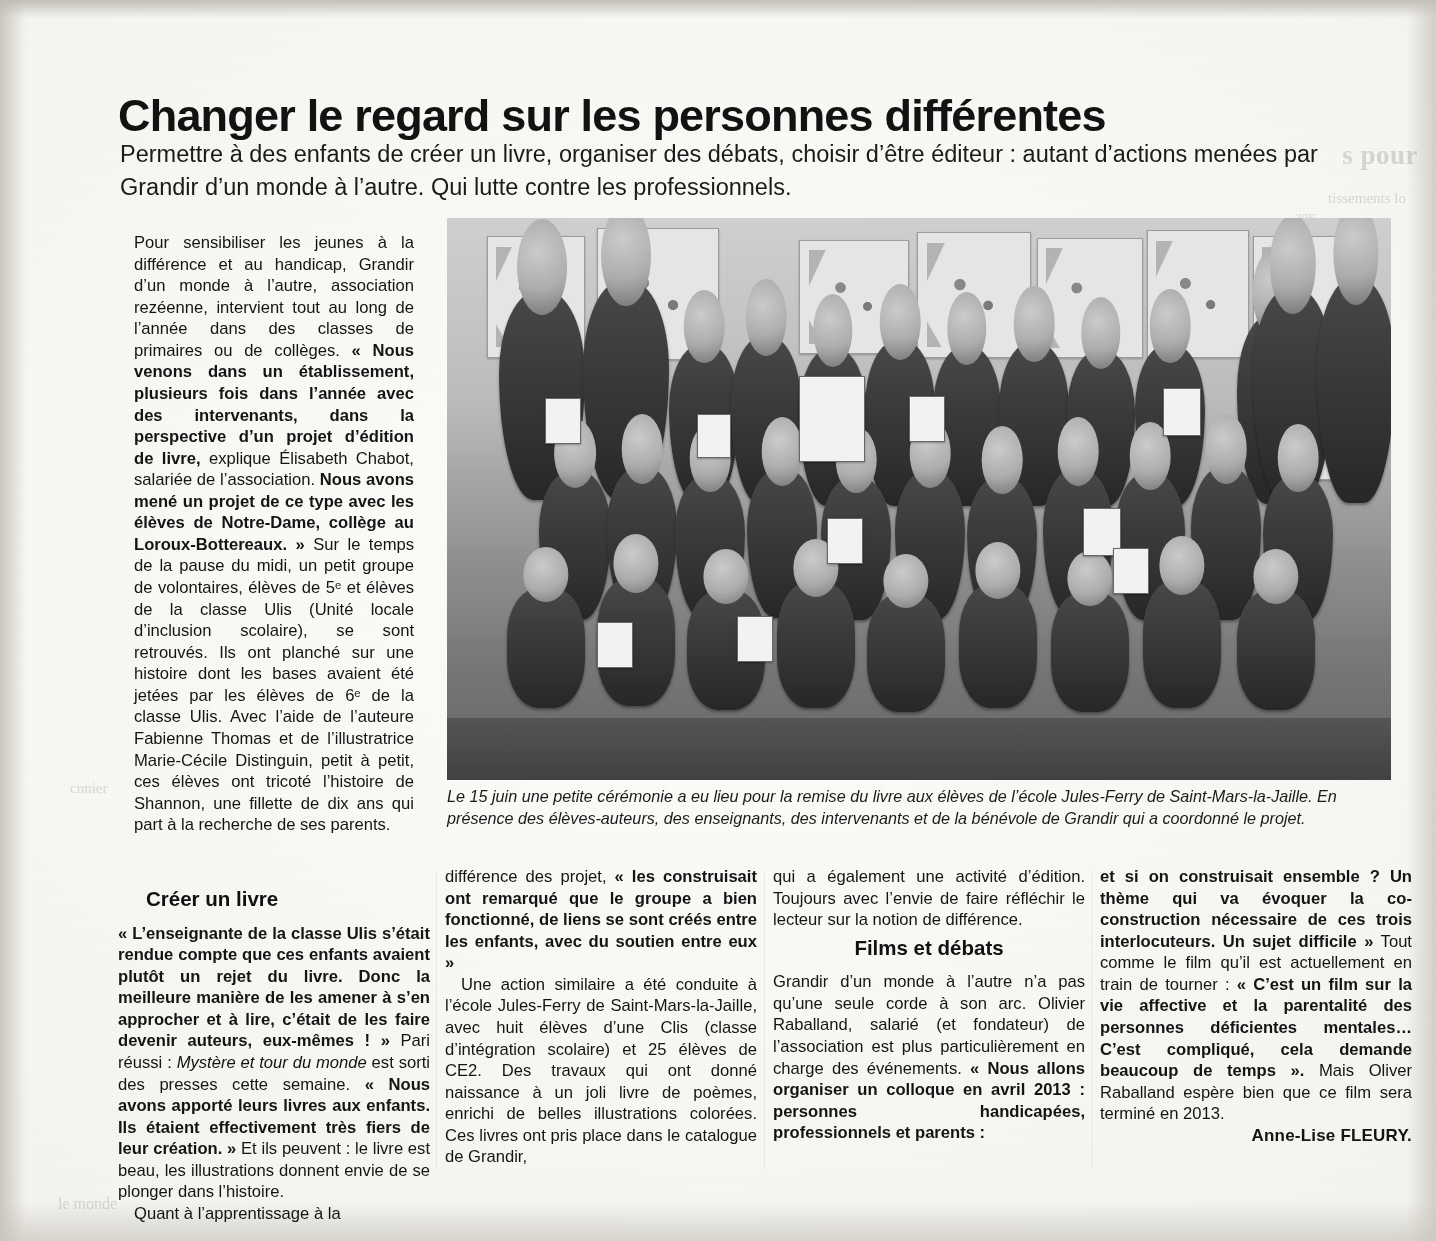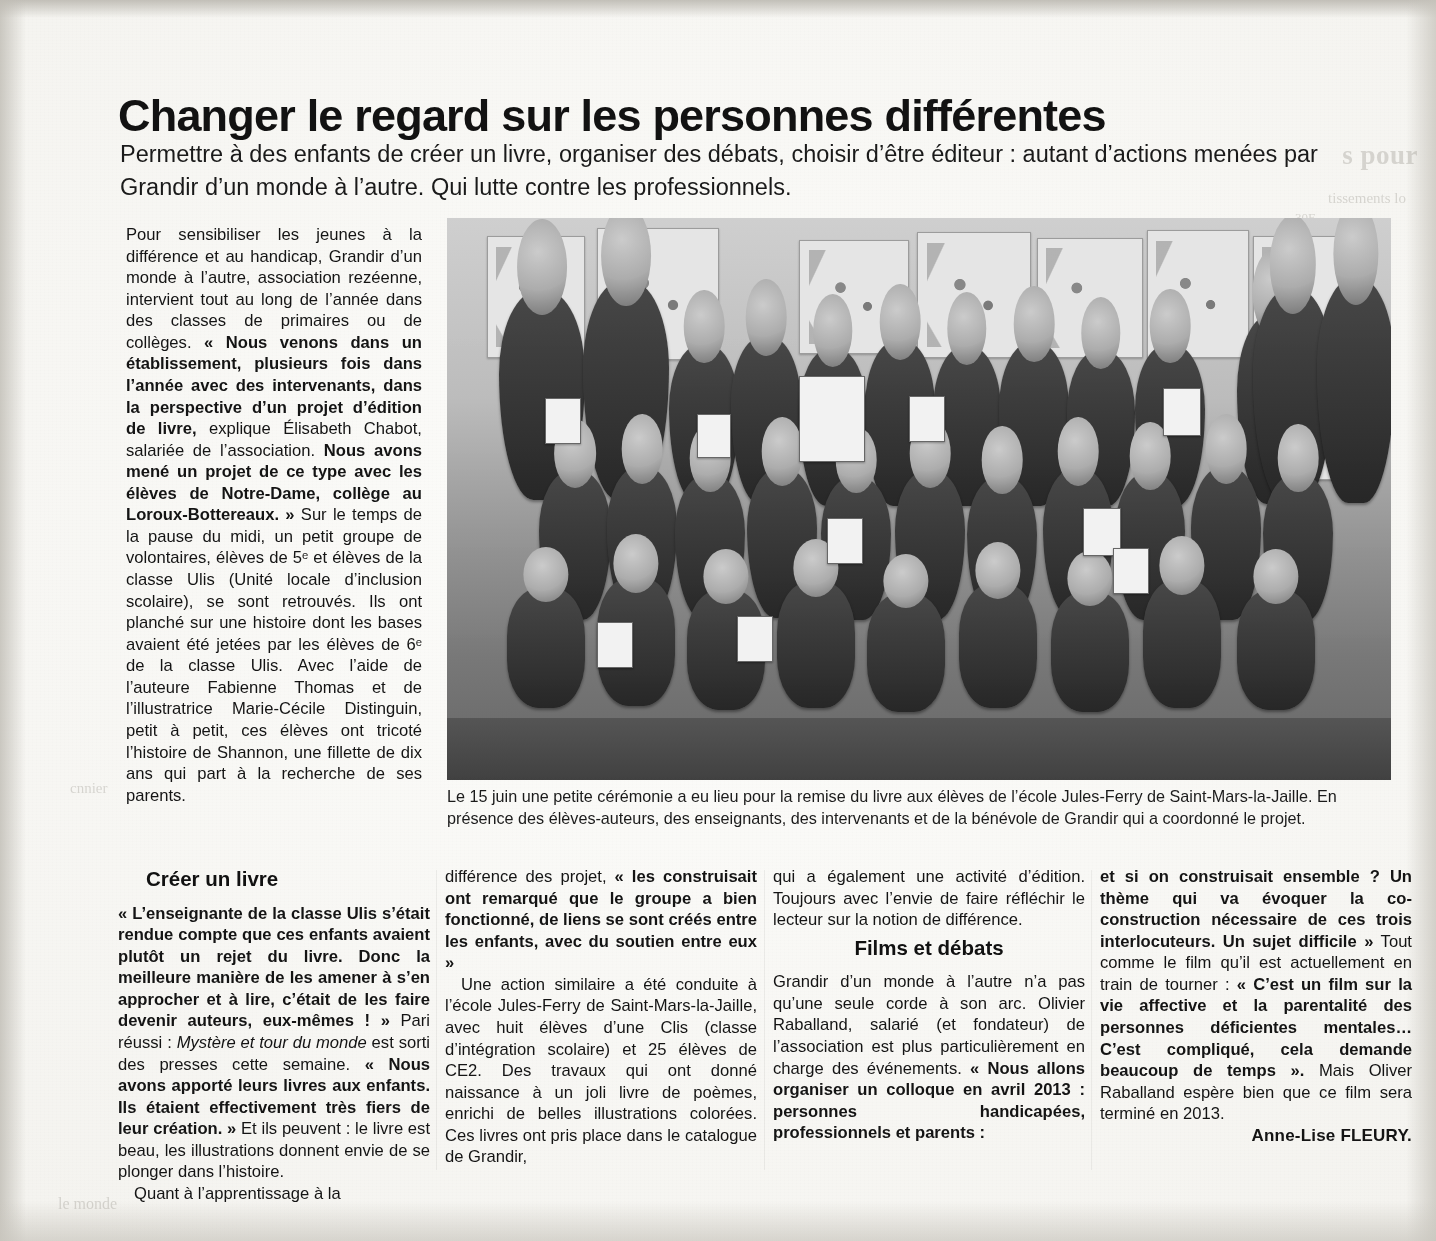--- a/index.html
+++ b/index.html
@@ -93,21 +93,21 @@
     position: absolute;
     left: 118px;
     top: 216px;
     width: 312px;
     font-family: "Liberation Sans", sans-serif;
     font-size: 16.6px;
     line-height: 1.30;
     text-align: justify;
     color: #141414;
   }
-  .col-lead p { margin: 8px; }
+  .col-lead p { margin: 16px; }
   b.bold { font-weight: bold; }
 
   .photo {
     position: absolute;
     left: 447px;
     top: 218px;
     width: 944px;
     height: 562px;
     background: #6d6a66;
     overflow: hidden;
@@ -164,20 +164,21 @@
     height: 11%;
     background: linear-gradient(to bottom, #5b5751 0%, #47433e 100%);
   }
 
   .caption {
     position: absolute;
     left: 447px;
     top: 786px;
     width: 944px;
     font-family: "Liberation Sans", sans-serif;
+    font-style: italic;
     font-size: 16.2px;
     line-height: 1.33;
     color: #1b1b1b;
   }
 
   
   .lower {
     position: absolute;
     left: 118px;
     top: 866px;
@@ -189,21 +190,21 @@
     top: 0;
     width: 312px;
     font-family: "Liberation Sans", sans-serif;
     font-size: 16.6px;
     line-height: 1.30;
     text-align: justify;
     color: #141414;
   }
   .lcol p { margin: 0; }
   .lcol .indent { text-indent: 16px; }
-  .c1 { left: 0; }
+  .c1 { left: 0; margin-top: 20px; }
   .c2 { left: 327px; }
   .c3 { left: 655px; }
   .c4 { left: 982px; }
 
   .subhead {
     font-family: "Liberation Sans", sans-serif;
     font-weight: bold;
     font-size: 20.5px;
     text-align: center;
     margin: 0 0 10px 0;

